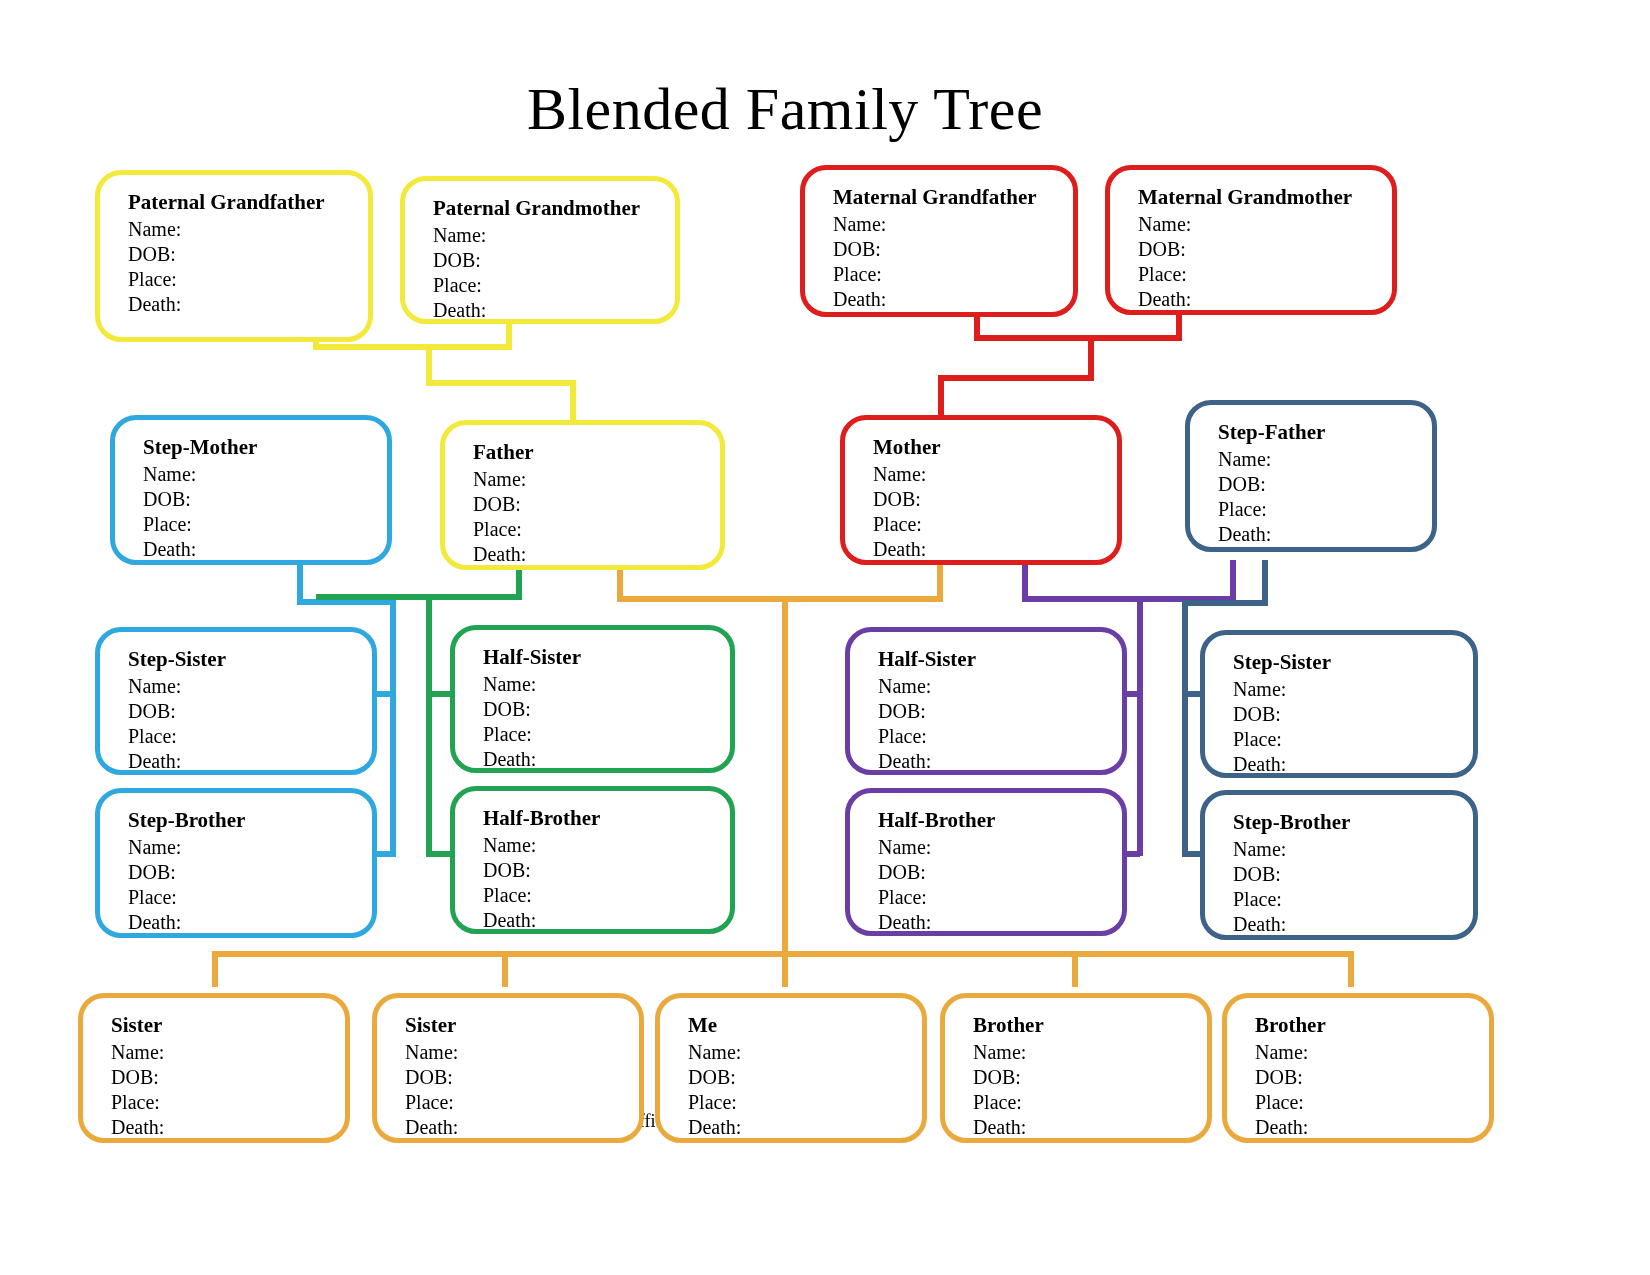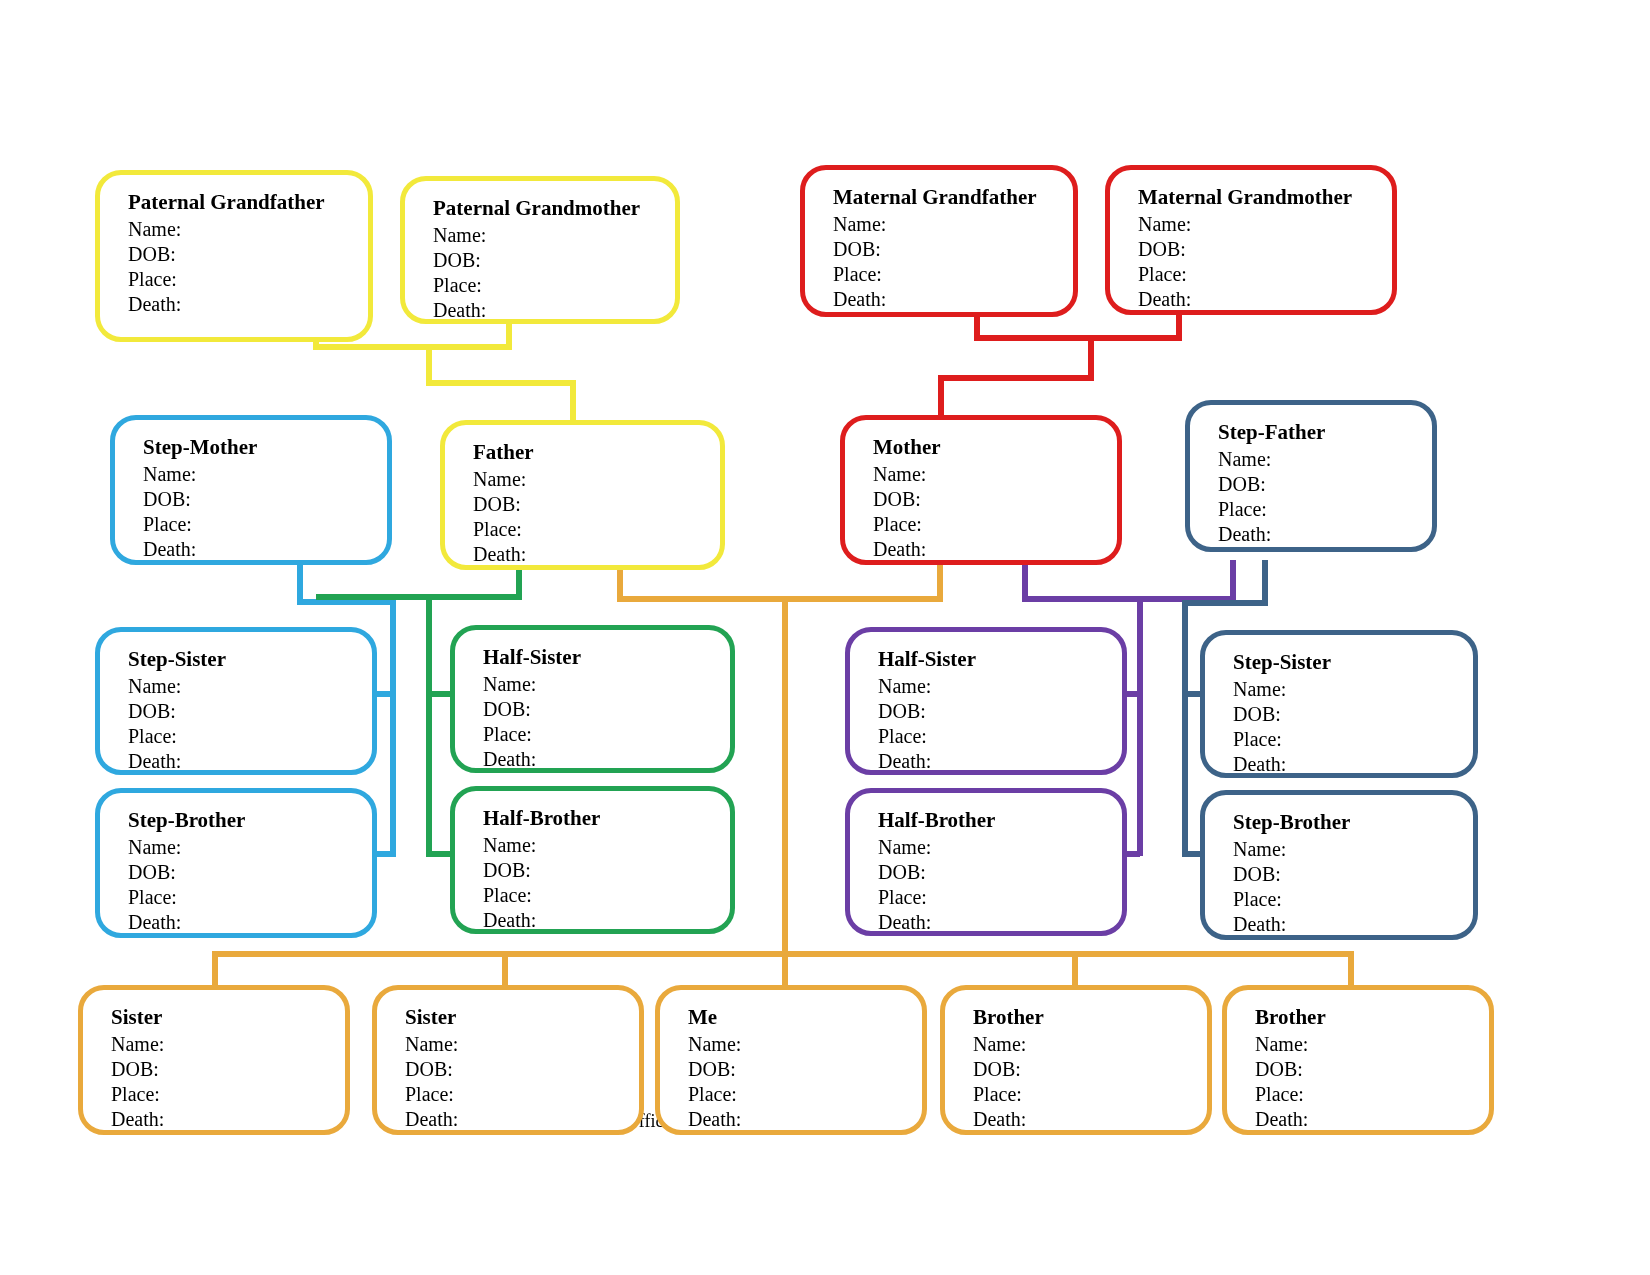--- a/index.html
+++ b/index.html
@@ -15,36 +15,37 @@
   .node{ position:absolute; background:#fff; border:5px solid #000; border-radius:26px;
          padding:14px 8px 0 28px; z-index:2; }
   .node .node-title{ font-size:21px; font-weight:bold; line-height:26px; margin-bottom:2px; }
   .node .field{ font-size:20px; line-height:25px; }
   .c-yellow{ border-color:var(--yellow); }
   .c-red{ border-color:var(--red); }
   .c-blue{ border-color:var(--blue); }
   .c-green{ border-color:var(--green); }
   .c-purple{ border-color:var(--purple); }
   .c-steel{ border-color:var(--steel); }
-  .c-gold{ border-color:var(--gold); }
+  .c-gold{ border-color:var(--gold);margin-top:8px; }
   .ln{ position:absolute; z-index:1; }
   .bg-yellow{ background:var(--yellow); }
   .bg-red{ background:var(--red); }
   .bg-blue{ background:var(--blue); }
   .bg-green{ background:var(--green); }
   .bg-purple{ background:var(--purple); }
   .bg-steel{ background:var(--steel); }
   .bg-gold{ background:var(--gold); }
   .footer{ position:absolute; left:0; top:1111px; width:1325px; text-align:center; font-size:18px; }
 </style>
 </head>
 <body>
 
 <div class="page">
 
+  <div class="title">Blended Family Tree</div>
 
   <div>
     <div class="ln bg-yellow" style="left:313px;top:318px;width:6px;height:32px"></div>
     <div class="ln bg-yellow" style="left:506px;top:324px;width:6px;height:26px"></div>
     <div class="ln bg-yellow" style="left:313px;top:344px;width:199px;height:6px"></div>
     <div class="ln bg-yellow" style="left:426px;top:344px;width:6px;height:42px"></div>
     <div class="ln bg-yellow" style="left:426px;top:380px;width:150px;height:6px"></div>
     <div class="ln bg-yellow" style="left:570px;top:380px;width:6px;height:44px"></div>
   </div>
 

